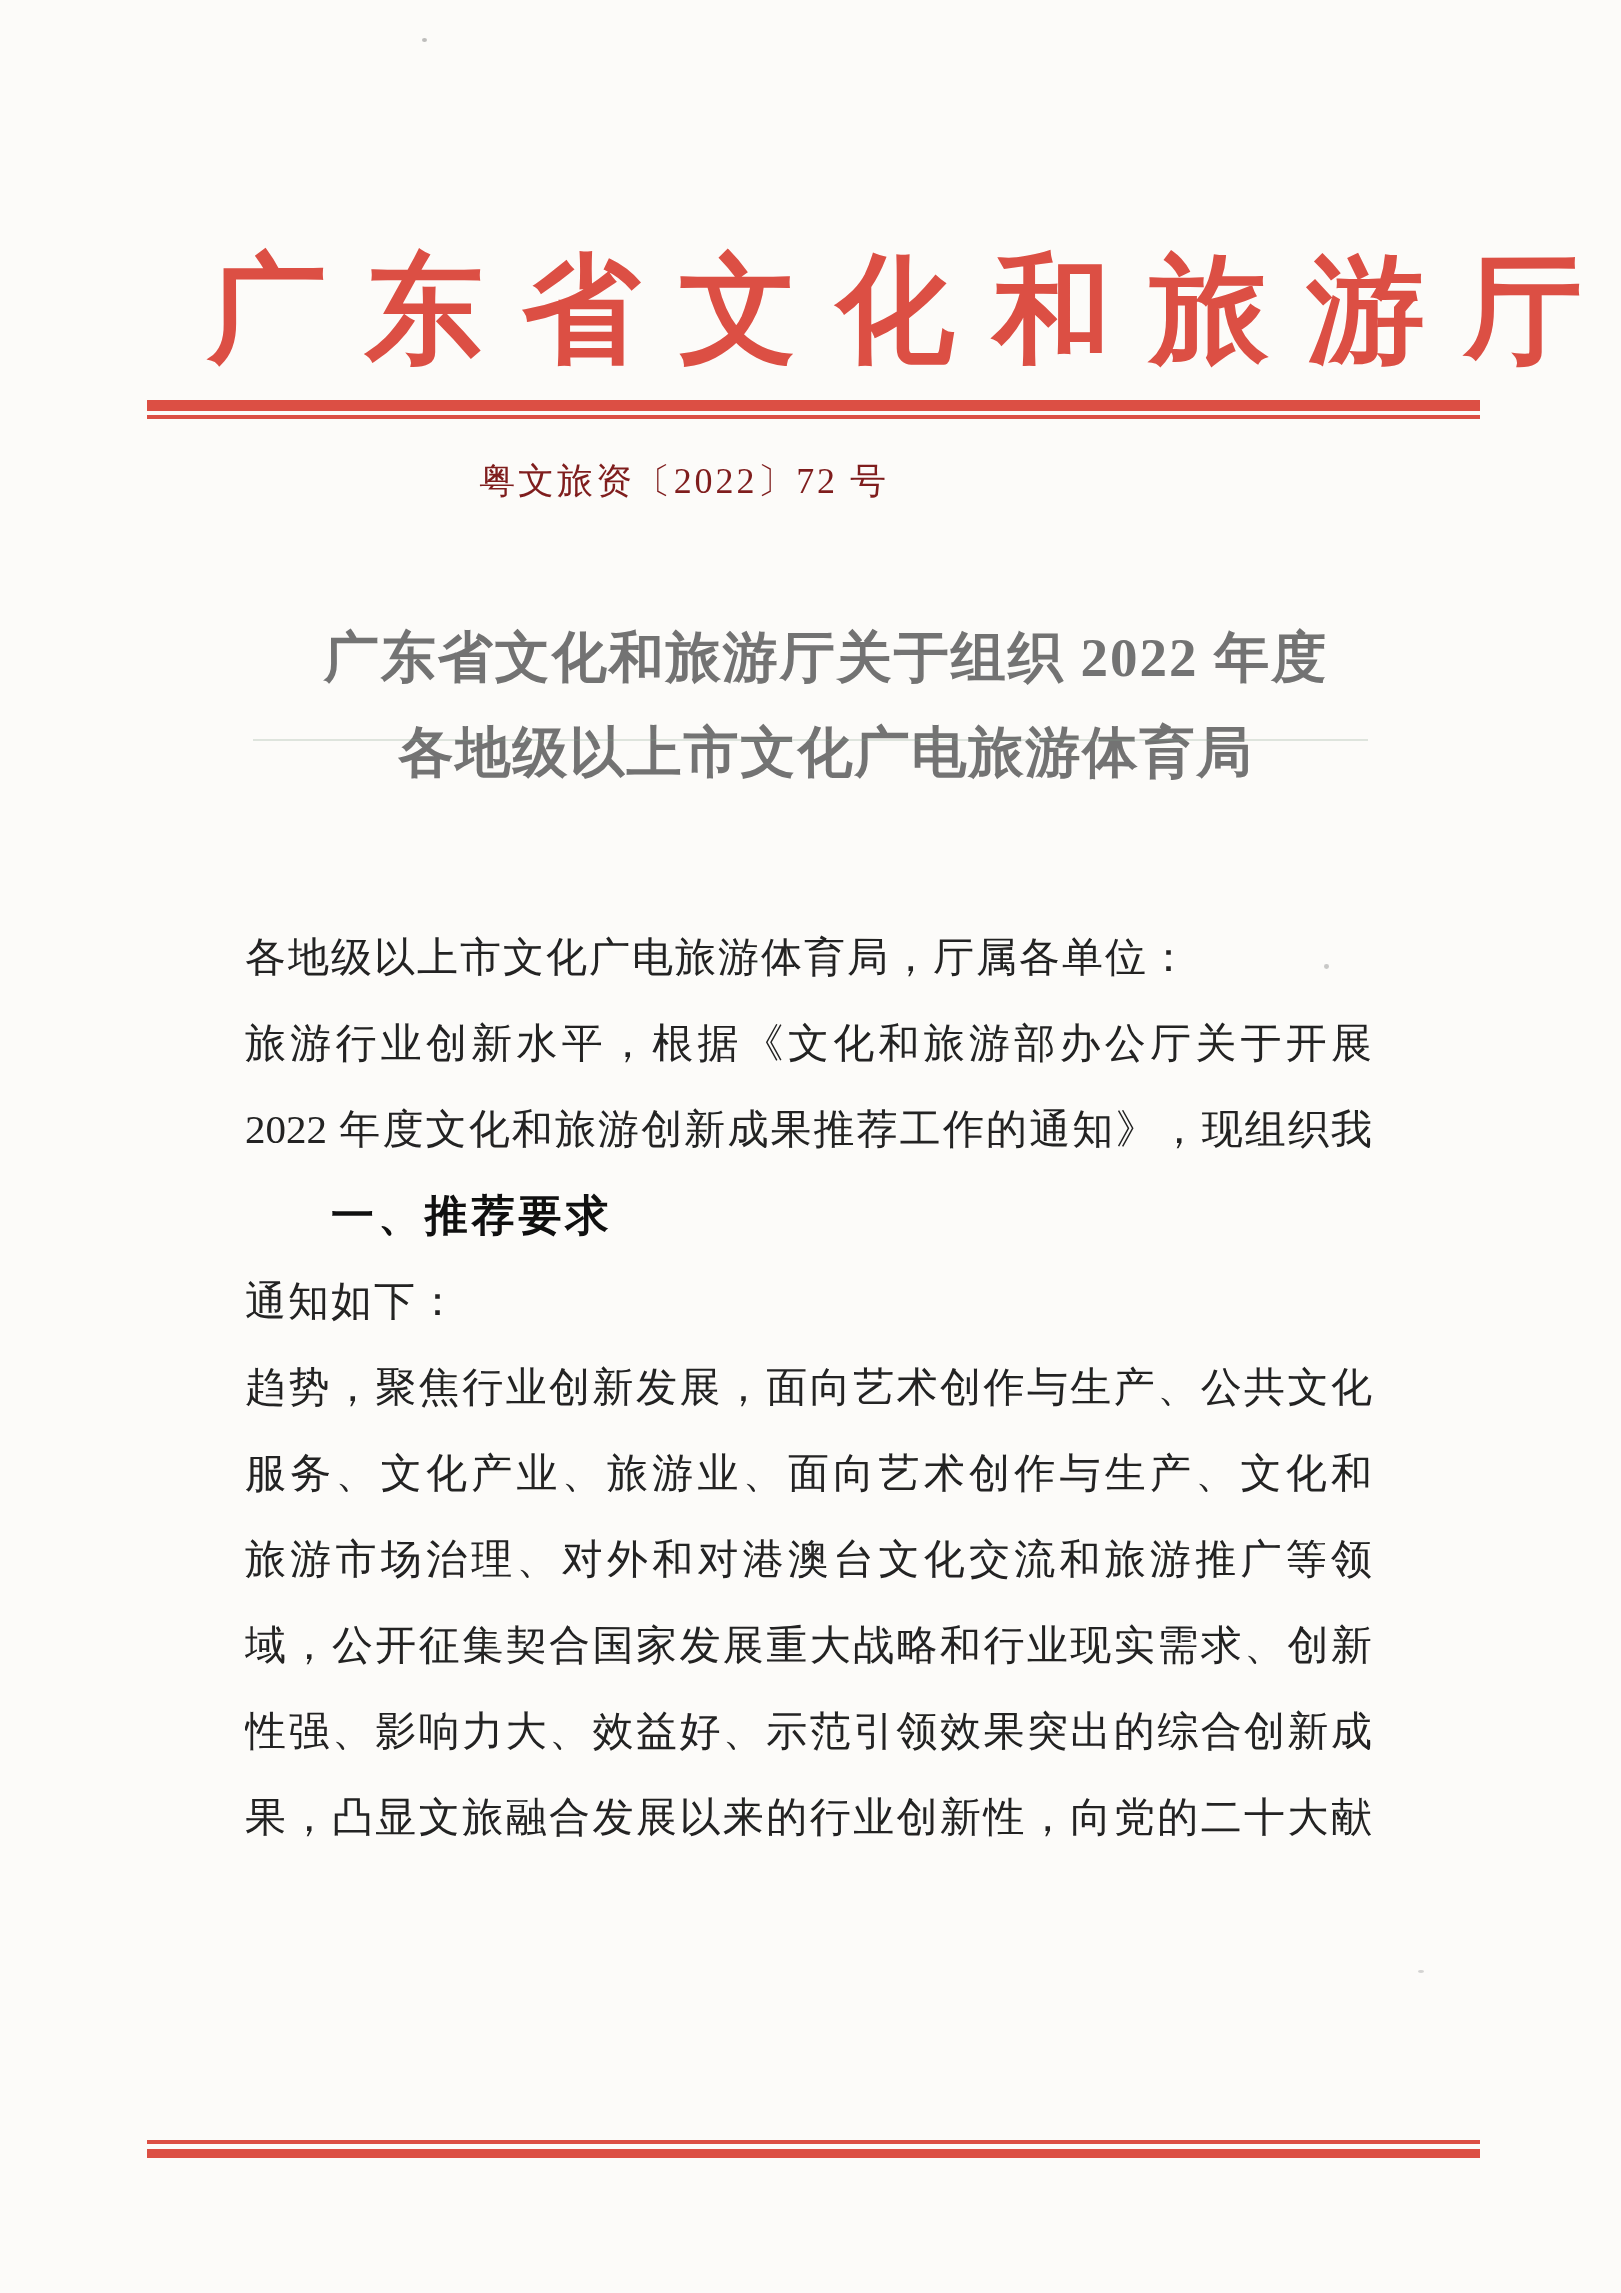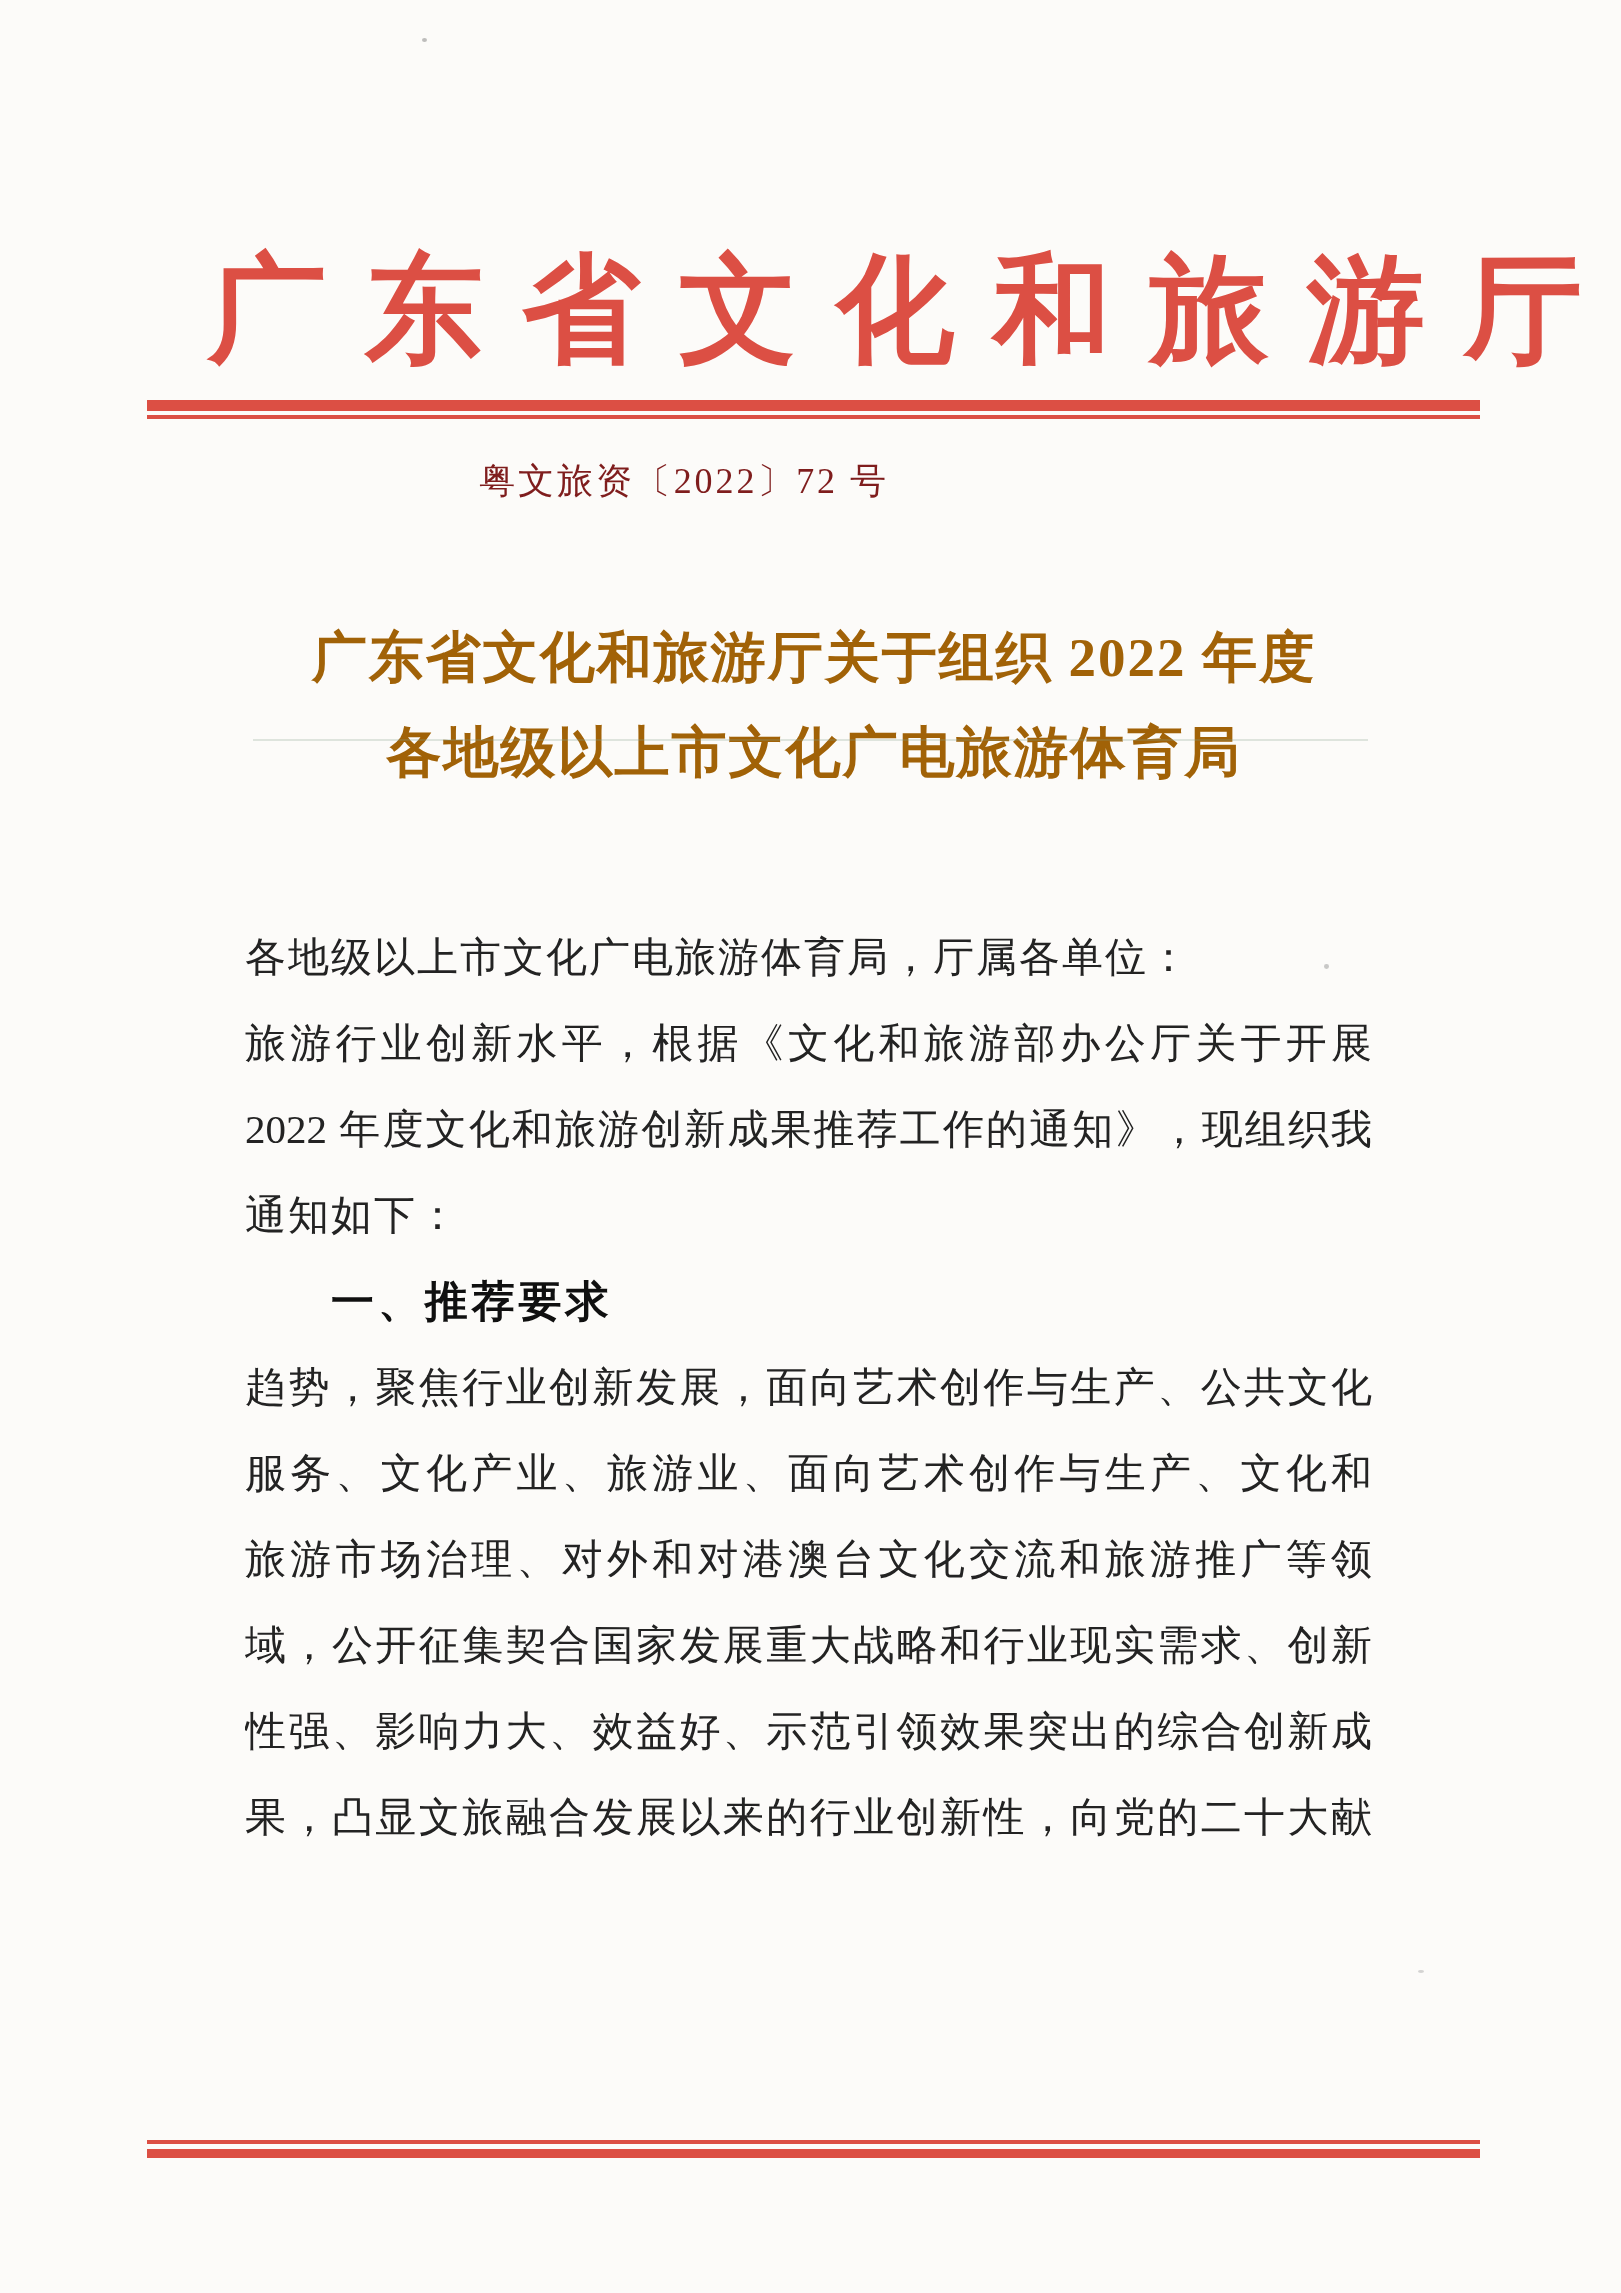--- a/index.html
+++ b/index.html
@@ -49,27 +49,27 @@
     font-size: 36px;
     letter-spacing: 2.9px;
     color: #7f1d1d;
     white-space: nowrap;
   }
 
   
   .doc-title {
     position: absolute;
     top: 610px;
-    left: 128px;
+    left: 140px;
     width: 1372px;
     text-align: center;
     font-size: 55px;
     line-height: 95px;
     font-weight: 700;
-    color: #a16207;
+    color: #737373;
     letter-spacing: 2px;
   }
 
   
   .body-text {
     position: absolute;
     top: 914px;
     left: 245px;
     width: 1127px;
     font-size: 41px;
@@ -122,22 +122,22 @@
     <div>广东省文化和旅游厅关于组织 2022 年度</div>
     <div>各地级以上市文化广电旅游体育局</div>
   </div>
 
   <div class="fold-line"></div>
 
   <div class="body-text" id="body-lines">
       <div class="line plain">各地级以上市文化广电旅游体育局，厅属各单位：</div>
       <div class="line justify">旅游行业创新水平，根据《文化和旅游部办公厅关于开展</div>
       <div class="line justify">2022 年度文化和旅游创新成果推荐工作的通知》，现组织我</div>
+      <div class="line heading">一、推荐要求</div>
       <div class="line plain">通知如下：</div>
-      <div class="line heading">一、推荐要求</div>
       <div class="line justify">趋势，聚焦行业创新发展，面向艺术创作与生产、公共文化</div>
       <div class="line justify">服务、文化产业、旅游业、面向艺术创作与生产、文化和</div>
       <div class="line justify">旅游市场治理、对外和对港澳台文化交流和旅游推广等领</div>
       <div class="line justify">域，公开征集契合国家发展重大战略和行业现实需求、创新</div>
       <div class="line justify">性强、影响力大、效益好、示范引领效果突出的综合创新成</div>
       <div class="line justify">果，凸显文旅融合发展以来的行业创新性，向党的二十大献</div>
     </div>
 
   <div class="rule rule-bottom">
     <div class="bar bar-thin"></div>

